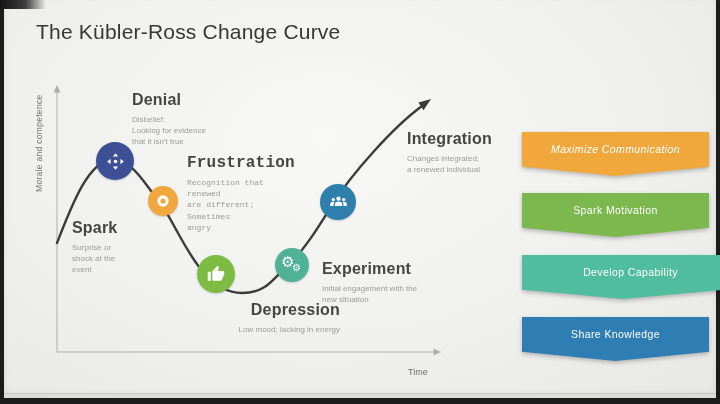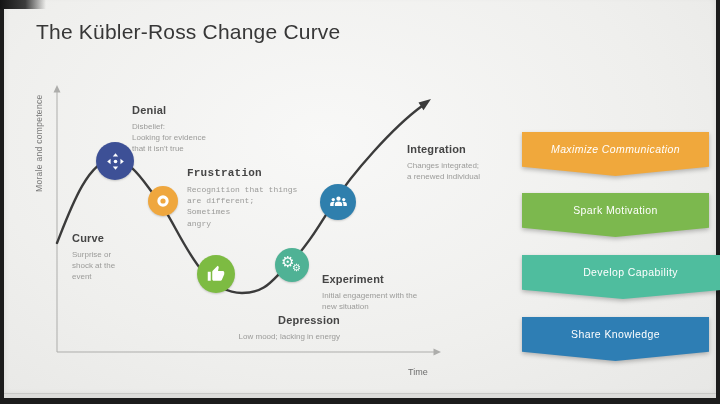--- a/index.html
+++ b/index.html
@@ -43,21 +43,21 @@
   .node-frustration{left:144px;top:186px;width:30px;height:30px;}
   .node-depression{left:193px;top:255px;width:38px;height:38px;}
   .node-experiment{left:271px;top:248px;width:34px;height:34px;}
   .node-decision{left:316px;top:184px;width:36px;height:36px;}
   .gear{color:#fff;line-height:1;position:absolute;}
   .g1{font-size:15px;left:6px;top:6px;}
   .g2{font-size:10px;left:17px;top:15px;}
 
   
   .stage{position:absolute;}
-  .stage-name{font-size:11px;font-weight:bold;color:#454545;letter-spacing:0.2px;margin-top:13px;}
+  .stage-name{font-size:16px;font-weight:bold;color:#454545;letter-spacing:0.2px;}
   .stage-desc{font-size:8px;color:#9b9b99;line-height:1.4;margin-top:5px;white-space:pre-line;}
   .st-shock{left:68px;top:219px;width:70px;}
   .st-denial{left:128px;top:91px;width:95px;}
   .st-frustration{left:183px;top:154px;width:112px;font-family:Liberation Mono, monospace;}
   .st-depression{left:186px;top:301px;width:150px;text-align:right;}
   .st-experiment{left:318px;top:260px;width:115px;}
   .st-decision{left:366px;top:183px;width:135px;}
   .st-integration{left:403px;top:130px;width:120px;}
 
   
@@ -137,34 +137,34 @@
           <path d="M12 10.8c-2.6 0-4.6 1.5-4.6 3.3V16.5h9.2v-2.4c0-1.8-2-3.3-4.6-3.3z"></path>
           <circle cx="5.4" cy="8.3" r="2.1"></circle>
           <path d="M5.4 11.1c-2.1 0-3.9 1.2-3.9 2.7v2.7h4.3v-2.4c0-.9.4-1.7 1.1-2.4-.5-.4-1-.6-1.5-.6z"></path>
           <circle cx="18.6" cy="8.3" r="2.1"></circle>
           <path d="M18.6 11.1c2.1 0 3.9 1.2 3.9 2.7v2.7h-4.3v-2.4c0-.9-.4-1.7-1.1-2.4.5-.4 1-.6 1.5-.6z"></path>
         </svg>
       </span>
     </div>
 
     <div class="stage st-shock">
-      <div class="stage-name">Curve</div>
+      <div class="stage-name">Spark</div>
       <div class="stage-desc">Surprise or
 shock at the
 event</div>
     </div>
     <div class="stage st-denial">
       <div class="stage-name">Denial</div>
       <div class="stage-desc">Disbelief:
 Looking for evidence
 that it isn't true</div>
     </div>
     <div class="stage st-frustration">
       <div class="stage-name">Frustration</div>
-      <div class="stage-desc">Recognition that things
+      <div class="stage-desc">Recognition that renewed
 are different; Sometimes
 angry</div>
     </div>
     <div class="stage st-depression">
       <div class="stage-name">Depression</div>
       <div class="stage-desc">Low mood; lacking in energy</div>
     </div>
     <div class="stage st-experiment">
       <div class="stage-name">Experiment</div>
       <div class="stage-desc">Initial engagement with the

